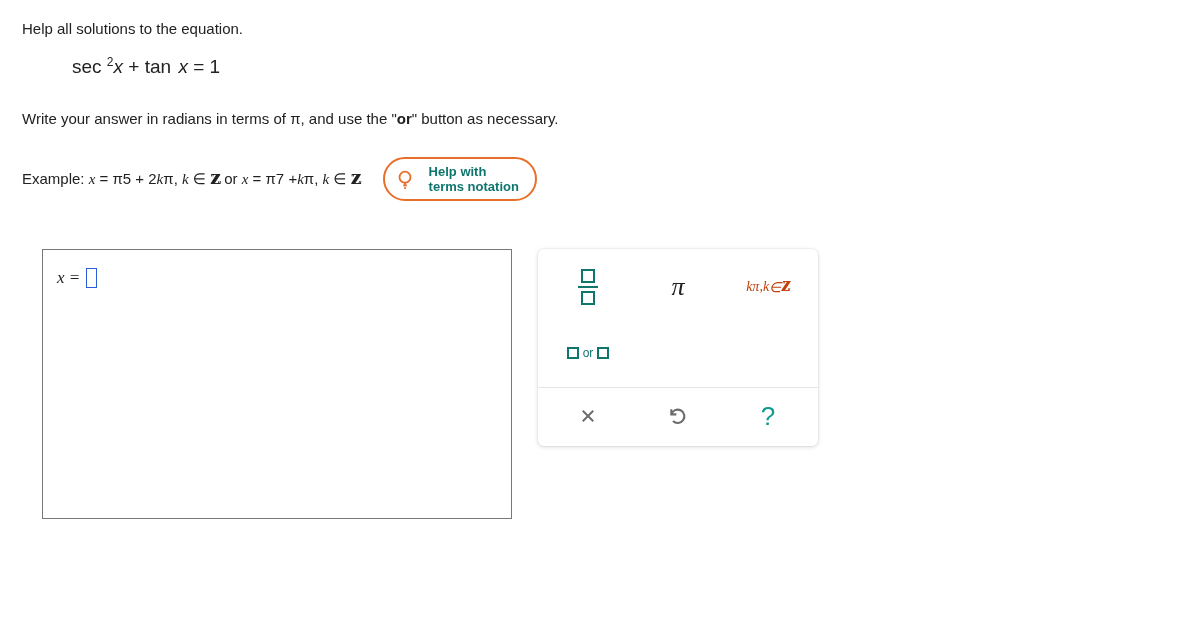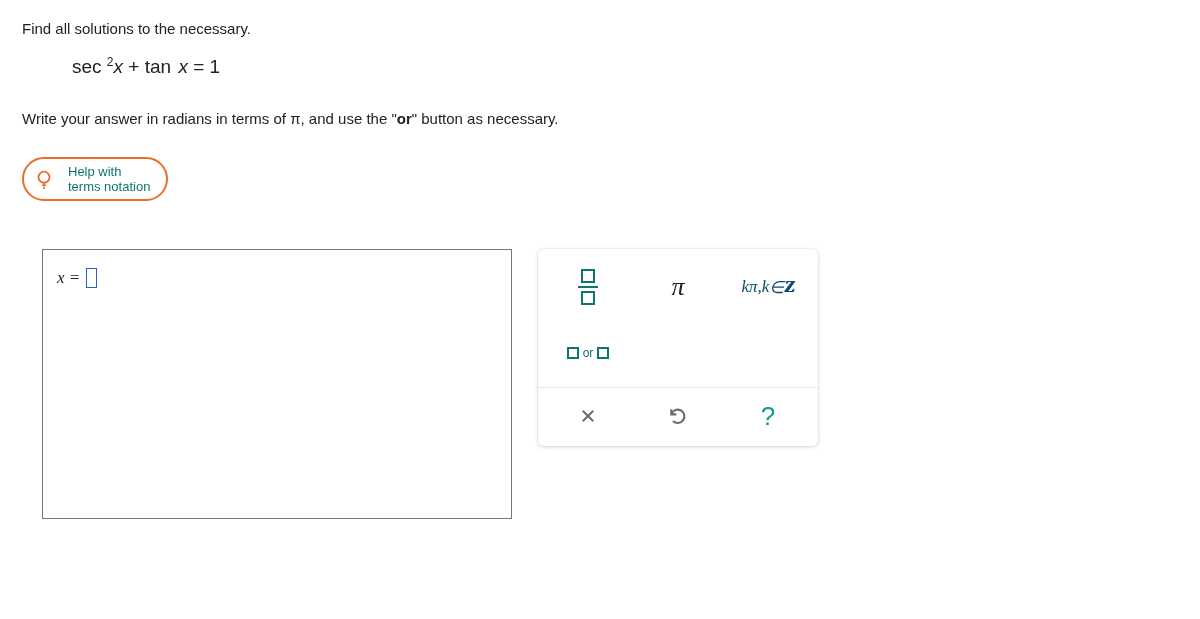--- a/index.html
+++ b/index.html
@@ -53,21 +53,21 @@
     height: 44px;
     cursor: pointer;
   }
   .bulb {
     width: 28px; height: 28px;
     display:flex;align-items:center;justify-content:center;
   }
   .bulb svg { width: 22px; height: 22px; }
   .help-text {
     color: #0f766e;
-    font-weight: normal;
+    font-weight: bold;
     font-size: 13px;
     line-height: 1.2;
   }
   .work-row {
     display: flex;
     align-items: flex-start;
     gap: 26px;
   }
   .answer-box {
     width: 470px;
@@ -160,36 +160,39 @@
     font-weight:bold;
     position:relative;
     display:inline-block;
     font-style:italic;
   }
   .zzout::after{content:"Z";position:absolute;left:1.2px;top:0;}
 </style>
 </head>
 <body>
 
-<div class="prompt">Find all solutions to the necessary.</div>
+<div class="prompt">Help all solutions to the equation.</div>
 
 <div class="equation-row">
   <span>sec</span>
   <sup>2</sup><span style="font-style:italic">x</span>
   <span>+ tan</span>
   <span style="font-style:italic;margin-left:2px">x</span>
   <span>=</span>
   <span>1</span>
 </div>
 
 <div class="instr">
   <span>Write your answer in radians in terms of </span><span>π</span><span>, and use the "</span><b>or</b><span>" button as necessary.</span>
 </div>
 
 <div class="example-row">
+  <div class="example-text">
+    <span>Example: </span><span class="mi">x</span> = π5 + 2<span class="mi">k</span>π, <span class="mi">k</span> ∈ <span class="zz">Z</span><span> or </span><span class="mi">x</span> = π7 +<span class="mi">k</span>π, <span class="mi">k</span> ∈ <span class="zz">Z</span>
+  </div>
   <div class="help-pill">
     <span class="bulb">
       <svg viewBox="0 0 24 24" fill="none" stroke="#e86f29" stroke-width="2">
         <circle cx="12" cy="10" r="6"></circle>
         <line x1="10" y1="19" x2="14" y2="19"></line>
         <line x1="11" y1="22" x2="13" y2="22"></line>
         <line x1="12" y1="16" x2="12" y2="19"></line>
       </svg>
     </span>
     <span class="help-text">
@@ -210,21 +213,21 @@
   <div class="keypad">
     <div class="krow">
       <div class="cell">
         <div class="frac-icon">
           <div class="sq"></div>
             <div class="bar"></div>
             <div class="sq"></div>
         </div>
       </div>
       <div class="cell" style="font-size:26px;font-style:italic;color:#222;">π</div>
-      <div class="cell kpi" style="font-size:17px;color:#0c4a6e;font-style:italic;">
+      <div class="cell kpi" style="font-size:14px;color:#c2410c;font-style:italic;">
         <span class="zz2">kπ</span>,<span style="font-style:normal"> </span><span class="zz2">k</span>∈<span class="zzout">Z</span>
       </div>
     </div>
     <div class="krow">
       <div class="cell">
         <div class="or-icon">
           <span class="sq"></span>
             <span>or</span>
             <span class="sq"></span>
         </div>

